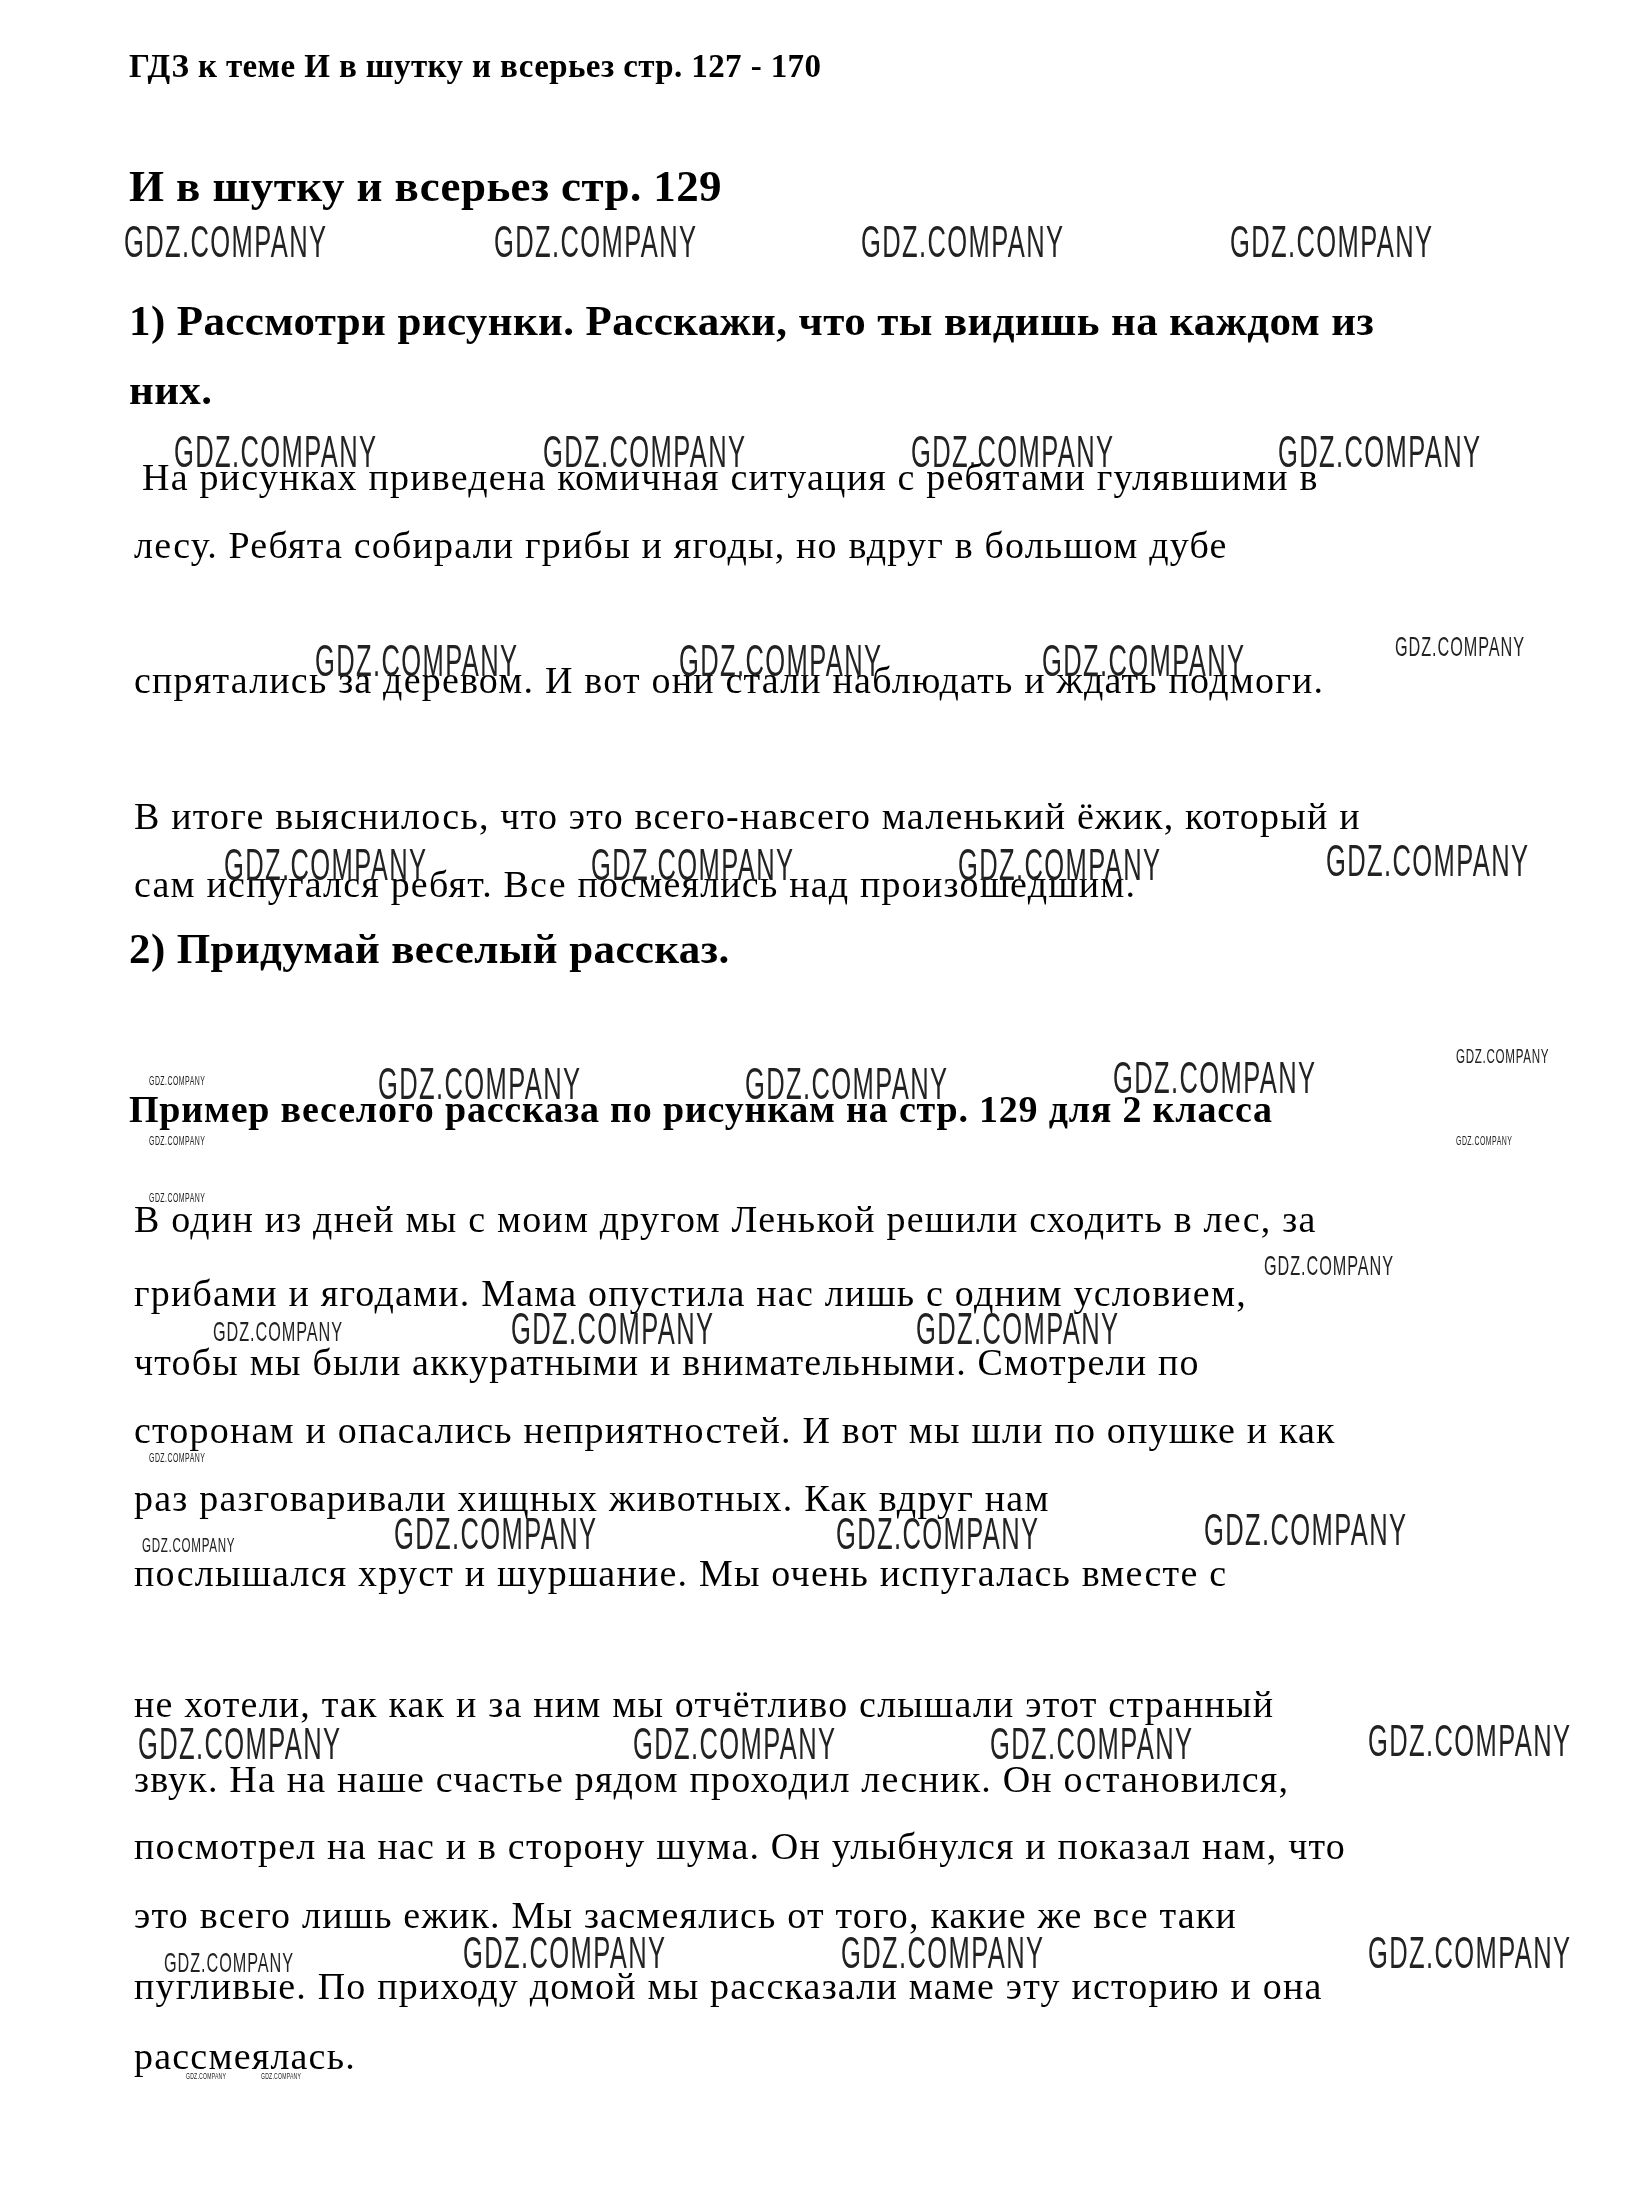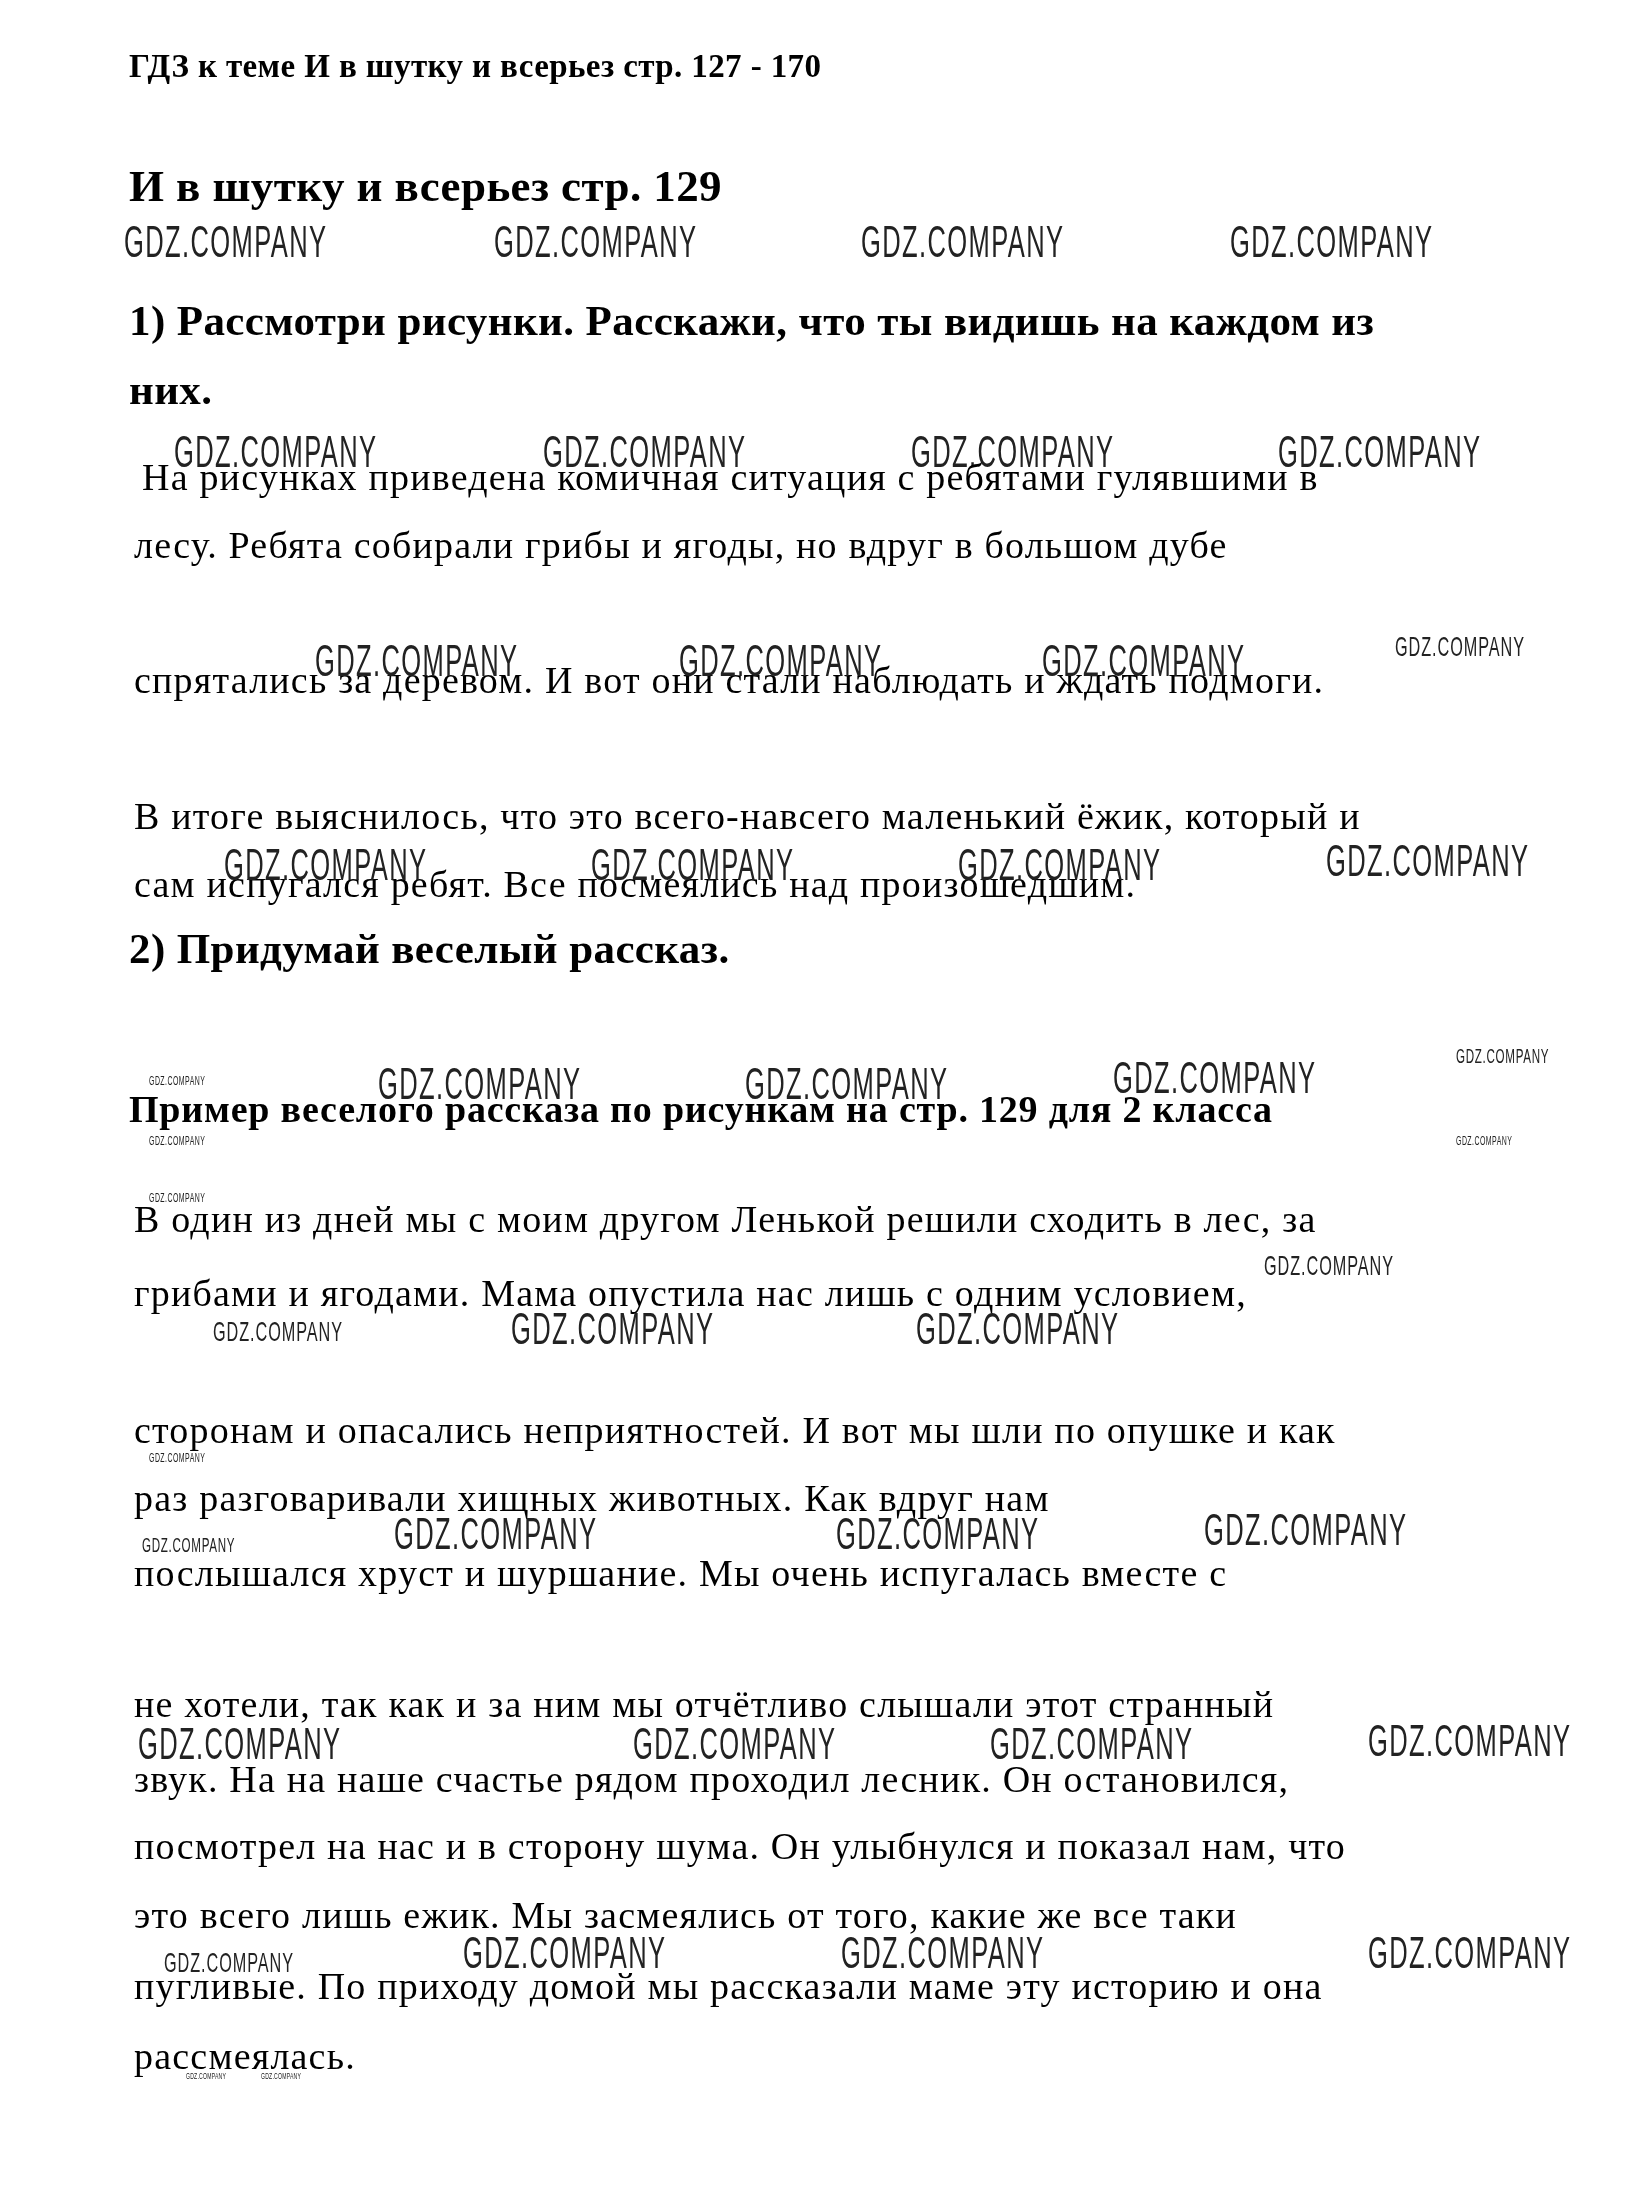--- a/index.html
+++ b/index.html
@@ -70,20 +70,21 @@
   <span class="wm wm-xs" style="left:149px;top:1135px">GDZ.COMPANY</span>
   <span class="wm wm-xs" style="left:1456px;top:1135px">GDZ.COMPANY</span>
   <span class="wm wm-xs" style="left:149px;top:1192px">GDZ.COMPANY</span>
 
   <div class="line para" style="left:134px;top:1200px">В один из дней мы с моим другом Ленькой решили сходить в лес, за</div>
   <span class="wm wm-md" style="left:1264px;top:1252px">GDZ.COMPANY</span>
   <div class="line para" style="left:134px;top:1274px">грибами и ягодами. Мама опустила нас лишь с одним условием,</div>
   <span class="wm wm-md" style="left:213px;top:1318px">GDZ.COMPANY</span>
   <span class="wm wm-lg" style="left:511px;top:1307px">GDZ.COMPANY</span>
   <span class="wm wm-lg" style="left:916px;top:1307px">GDZ.COMPANY</span>
+  <div class="line para" style="left:134px;top:1343px">чтобы мы были аккуратными и внимательными. Смотрели по</div>
   <div class="line para" style="left:134px;top:1411px">сторонам и опасались неприятностей. И вот мы шли по опушке и как</div>
   <span class="wm wm-xs" style="left:149px;top:1452px">GDZ.COMPANY</span>
   <div class="line para" style="left:134px;top:1479px">раз разговаривали хищных животных. Как вдруг нам</div>
   <span class="wm wm-lg" style="left:394px;top:1512px">GDZ.COMPANY</span>
   <span class="wm wm-lg" style="left:836px;top:1512px">GDZ.COMPANY</span>
   <span class="wm wm-lg" style="left:1204px;top:1508px">GDZ.COMPANY</span>
   <span class="wm wm-sm" style="left:142px;top:1535px">GDZ.COMPANY</span>
   <div class="line para" style="left:134px;top:1554px">послышался хруст и шуршание. Мы очень испугалась вместе с</div>
   <div class="line para" style="left:134px;top:1685px">не хотели, так как и за ним мы отчётливо слышали этот странный</div>
   <span class="wm wm-lg" style="left:138px;top:1722px">GDZ.COMPANY</span>

